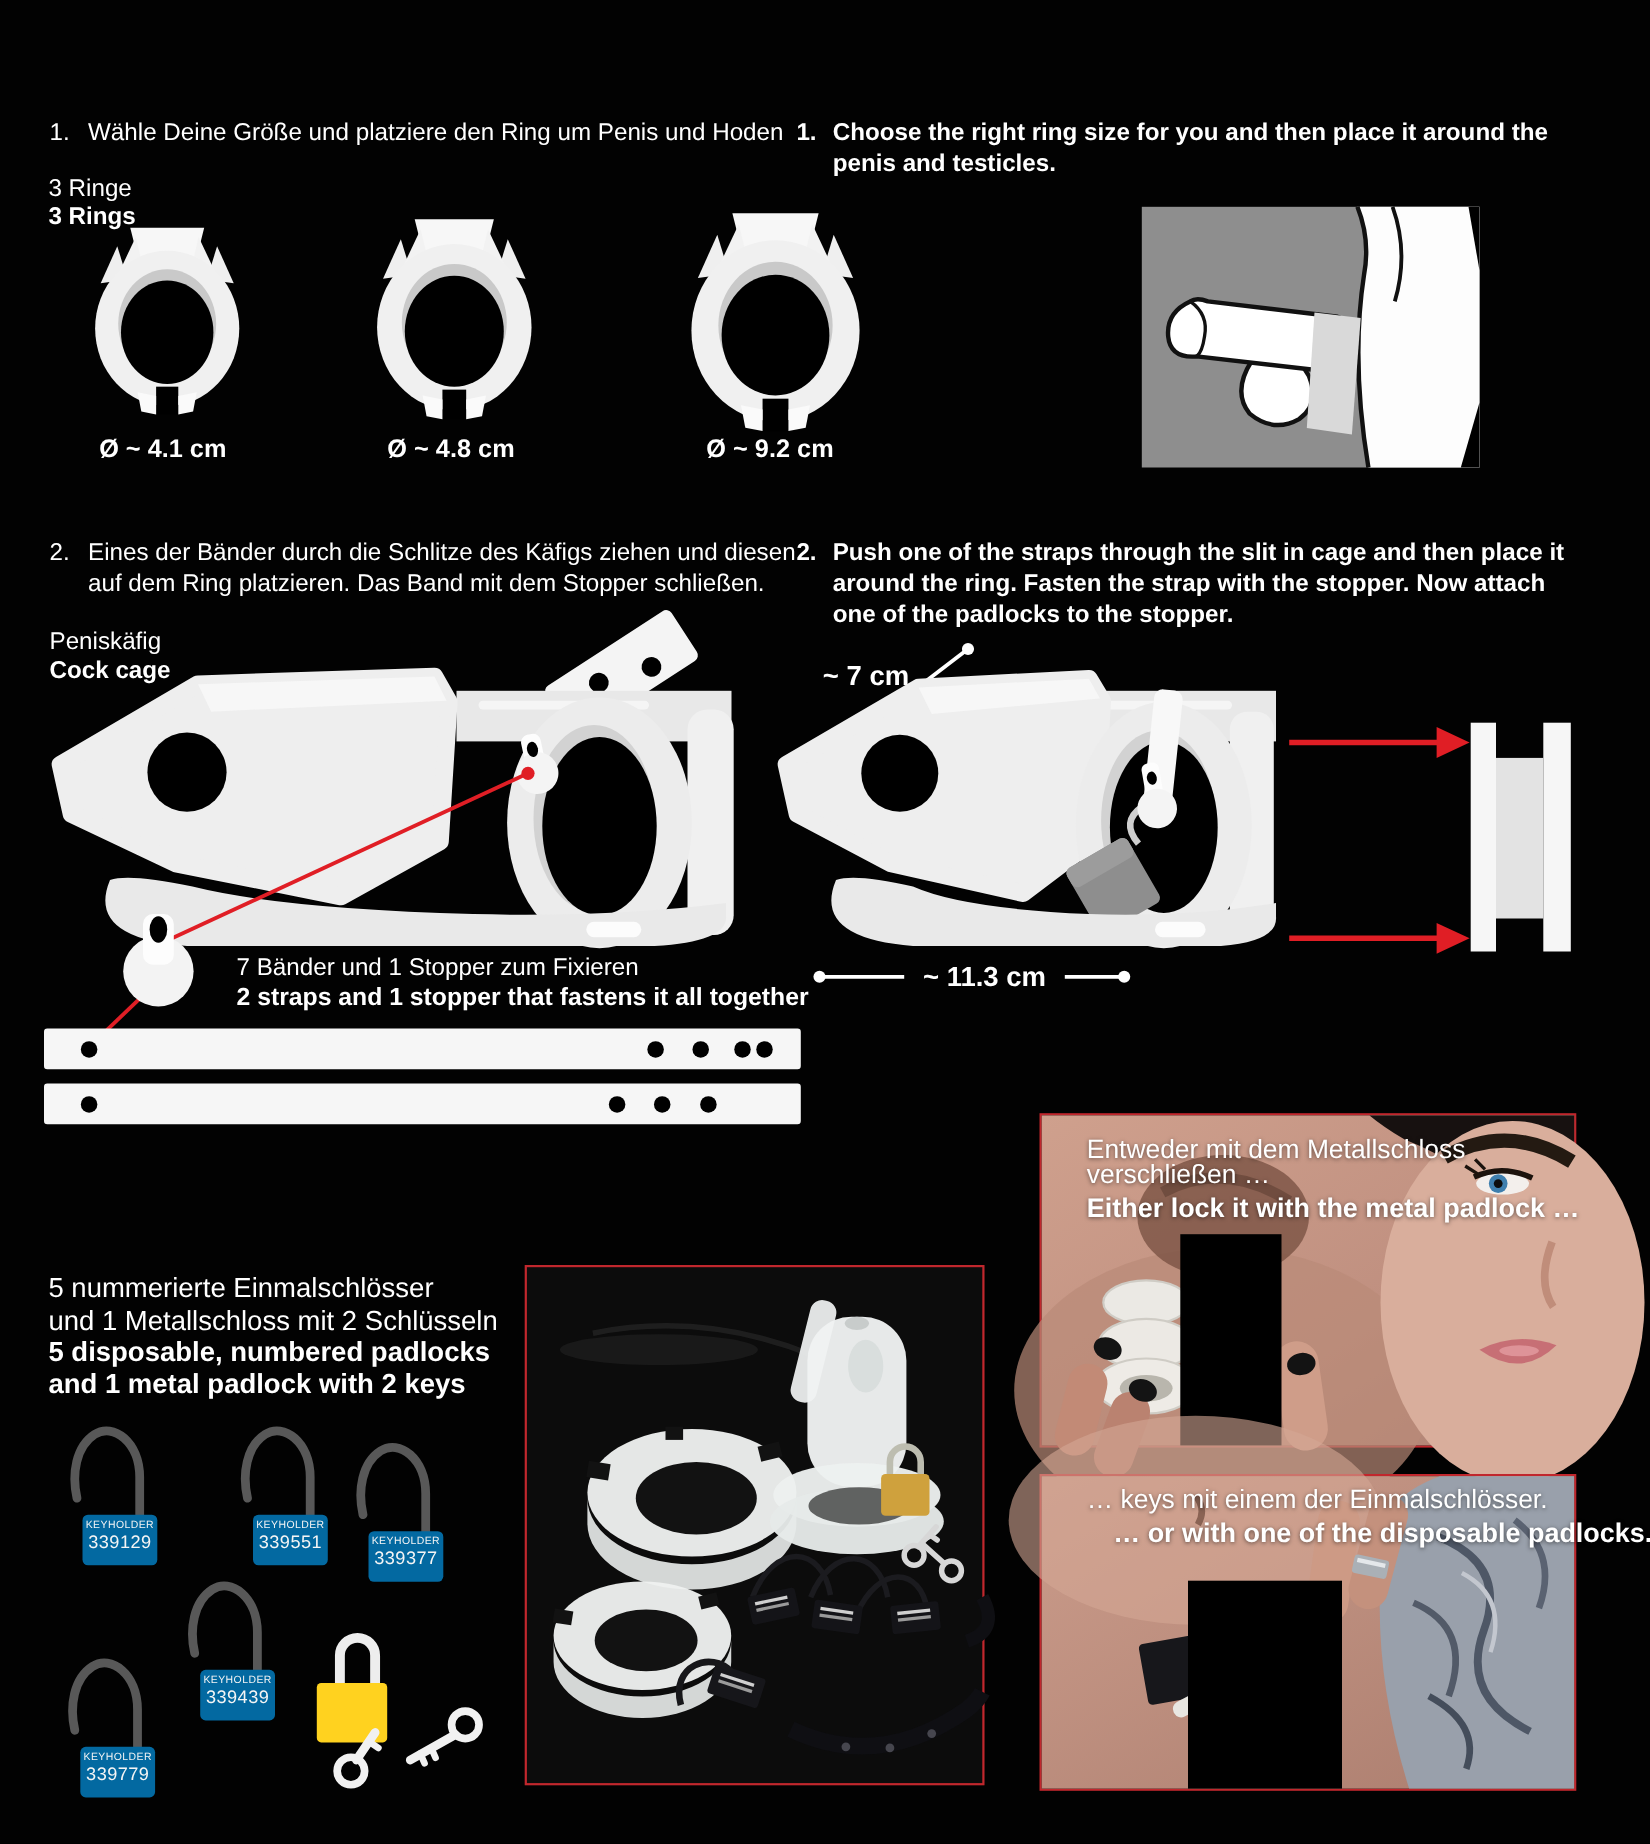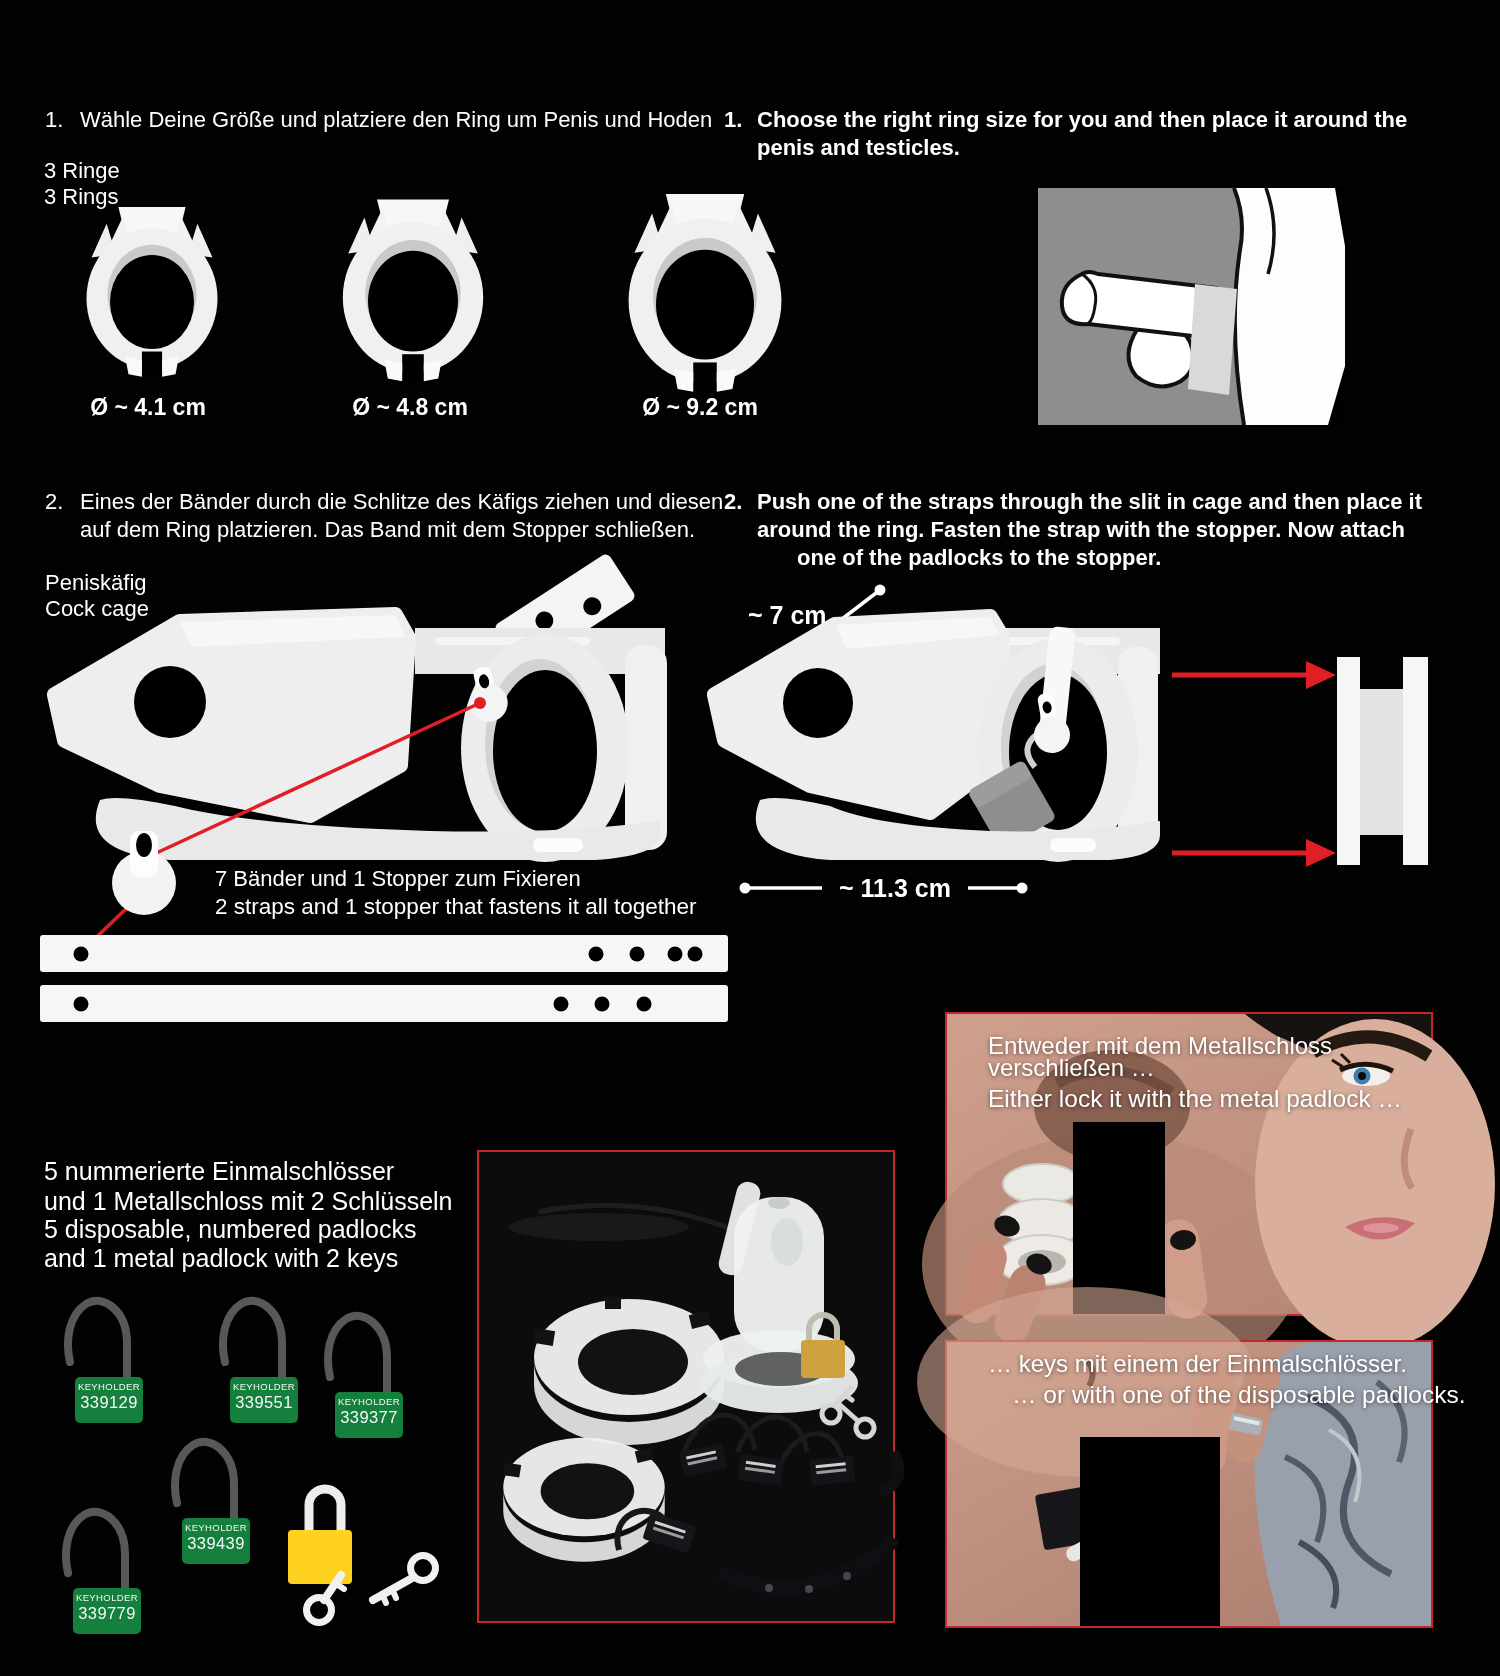--- a/index.html
+++ b/index.html
@@ -1,28 +1,28 @@
 <!DOCTYPE html>
 <html><head>
 <meta charset="utf-8">
 <style>
   html,body{margin:0;padding:0;background:#000;}
   #canvas{position:relative;width:1500px;height:1676px;background:#020202;overflow:hidden;
           font-family:"Liberation Sans",sans-serif;}
   .abs{position:absolute;}
   .t{position:absolute;color:#fff;font-family:"Liberation Sans",sans-serif;line-height:1.2;
      white-space:nowrap;font-size:22px;}
-  .b{font-weight:normal;text-align:center;}
+  .b{font-weight:bold;text-align:center;}
   .ctr{text-align:center;}
   .sz{font-size:23px;font-weight:bold;}
   .en{font-size:22px;font-weight:bold;}
   .dim{font-size:25px;font-weight:bold;}
   .lk{font-size:25px;}
   .photo-t{font-size:24px;text-shadow:0 1px 4px rgba(0,0,0,.55);}
-  .tag{position:absolute;width:68px;height:46px;background:#15803d;border-radius:5px;
+  .tag{position:absolute;width:68px;height:46px;background:#0369a1;border-radius:5px;
        color:#f5f5f5;text-align:center;box-sizing:border-box;padding-top:5px;}
   .tag .brand{font-size:9.5px;letter-spacing:.4px;line-height:1;}
   .tag .num{font-size:16.5px;letter-spacing:.4px;line-height:1.25;}
   .frame-red{border:2px solid #c1272d;box-sizing:border-box;}
   svg{display:block;overflow:visible;}
 </style>
 </head>
 <body>
 
 <div id="canvas">
@@ -147,21 +147,21 @@
       </g>
     </svg>
   </div>
 
   <div class="t" style="left:215px;top:866px;">7 Bänder und 1 Stopper zum Fixieren</div>
   <div class="t b" style="left:215px;top:893px;font-size:22.5px;">2 straps  and 1 stopper that fastens it all together</div>
 
   <div class="t en" style="left:724px;top:489px;">2.</div>
   <div class="t en" style="left:757px;top:489px;">Push one of the straps through the slit in cage and then place it</div>
   <div class="t en" style="left:757px;top:517px;">around the ring. Fasten the strap with the stopper. Now attach</div>
-  <div class="t en" style="left:797px;top:545px;text-align:center;">one of the padlocks to the stopper.</div>
+  <div class="t en" style="left:757px;top:545px;text-align:center;">one of the padlocks to the stopper.</div>
 
   <div class="t dim" style="left:748px;top:600px;">~ 7 cm</div>
   <div class="t dim ctr" style="left:822px;top:873px;width:146px;">~ 11.3 cm</div>
 
   <div class="abs" style="left:690px;top:575px;width:750px;height:345px;">
     <svg width="750" height="345" viewBox="0 0 750 345">
       <g>
         <line x1="105" y1="80" x2="190" y2="15" stroke="#fff" stroke-width="3.5"></line>
         <circle cx="105" cy="80" r="5.5" fill="#fff"></circle>
         <circle cx="190" cy="15" r="5.5" fill="#fff"></circle>

